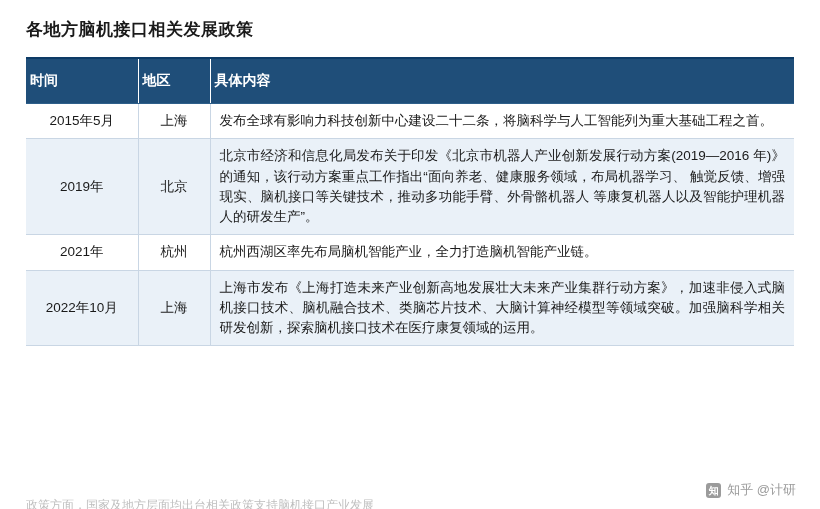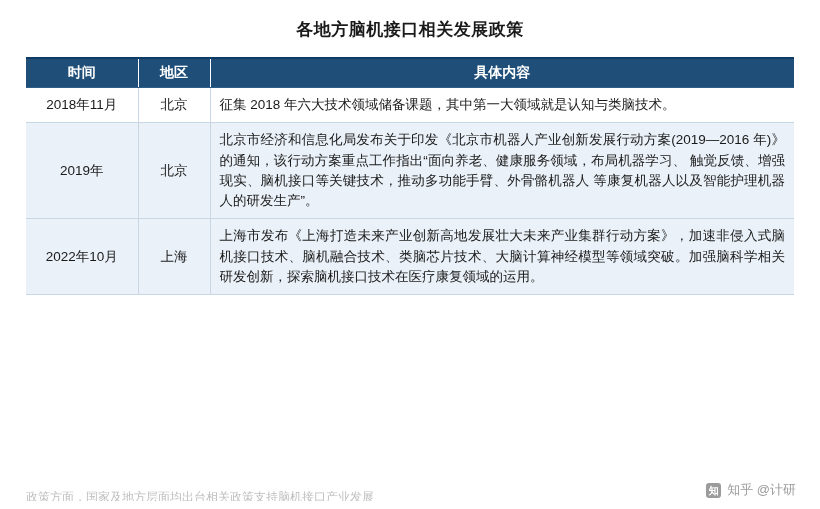--- a/index.html
+++ b/index.html
@@ -16,42 +16,41 @@
     position: relative;
   }
   .page {
     width: 820px;
     height: 509px;
     position: relative;
     box-sizing: border-box;
     padding: 0 26px;
   }
   .title {
-    text-align: center;
     font-size: 17px;
     font-weight: bold;
     color: #1a1a1a;
     letter-spacing: 0.5px;
     padding-top: 18px;
     padding-bottom: 16px;
   }
   table.policy {
     width: 768px;
     border-collapse: collapse;
     table-layout: fixed;
     font-size: 13.5px;
     border-top: 2px solid #0d3b66;
   }
   table.policy th {
     background: #1f4e79;
     color: #ffffff;
     font-weight: bold;
     font-size: 14px;
-    text-align: center;
-    padding: 5px 4px;
+    text-align: left;
+    padding: 13px 4px;
     border-right: 1px solid #ffffff;
     border-bottom: 1px solid #2e5f8a;
   }
   table.policy th:last-child {
     border-right: none;
     margin-left: 25px;
   }
   table.policy td {
     padding: 7px 9px;
     vertical-align: middle;
@@ -99,21 +98,21 @@
     color: #ffffff;
     font-size: 10px;
     line-height: 15px;
     text-align: center;
     font-weight: bold;
   }
   .bottom-fade {
     position: absolute;
     left: 26px;
     right: 26px;
-    bottom: 8px;
+    bottom: 0;
     height: 12px;
     overflow: hidden;
     color: #6f6f6f;
     font-size: 12px;
     opacity: 0.45;
     white-space: nowrap;
   }
 </style>
 </head>
 <body>
@@ -130,28 +129,33 @@
     </colgroup>
     <thead>
       <tr>
         <th>时间</th>
         <th>地区</th>
         <th>具体内容</th>
       </tr>
     </thead>
     <tbody>
       <tr class="odd">
-        <td class="col-time">2018年11月</td>
-        <td class="col-region">北京</td>
-        <td class="col-content">征集 2018 年六大技术领域储备课题，其中第一大领域就是认知与类脑技术。</td>
+        <td class="col-time">2015年5月</td>
+        <td class="col-region">上海</td>
+        <td class="col-content">发布全球有影响力科技创新中心建设二十二条，将脑科学与人工智能列为重大基础工程之首。</td>
       </tr>
       <tr class="even">
         <td class="col-time">2019年</td>
         <td class="col-region">北京</td>
         <td class="col-content">北京市经济和信息化局发布关于印发《北京市机器人产业创新发展行动方案(2019—2016 年)》的通知，该行动方案重点工作指出“面向养老、健康服务领域，布局机器学习、 触觉反馈、增强现实、脑机接口等关键技术，推动多功能手臂、外骨骼机器人 等康复机器人以及智能护理机器人的研发生产”。</td>
+      </tr>
+      <tr class="odd">
+        <td class="col-time">2021年</td>
+        <td class="col-region">杭州</td>
+        <td class="col-content">杭州西湖区率先布局脑机智能产业，全力打造脑机智能产业链。</td>
       </tr>
       <tr class="even">
         <td class="col-time">2022年10月</td>
         <td class="col-region">上海</td>
         <td class="col-content">上海市发布《上海打造未来产业创新高地发展壮大未来产业集群行动方案》，加速非侵入式脑机接口技术、脑机融合技术、类脑芯片技术、大脑计算神经模型等领域突破。加强脑科学相关研发创新，探索脑机接口技术在医疗康复领域的运用。</td>
       </tr>
     </tbody>
   </table>
 
   <div class="bottom-fade">政策方面，国家及地方层面均出台相关政策支持脑机接口产业发展</div>

